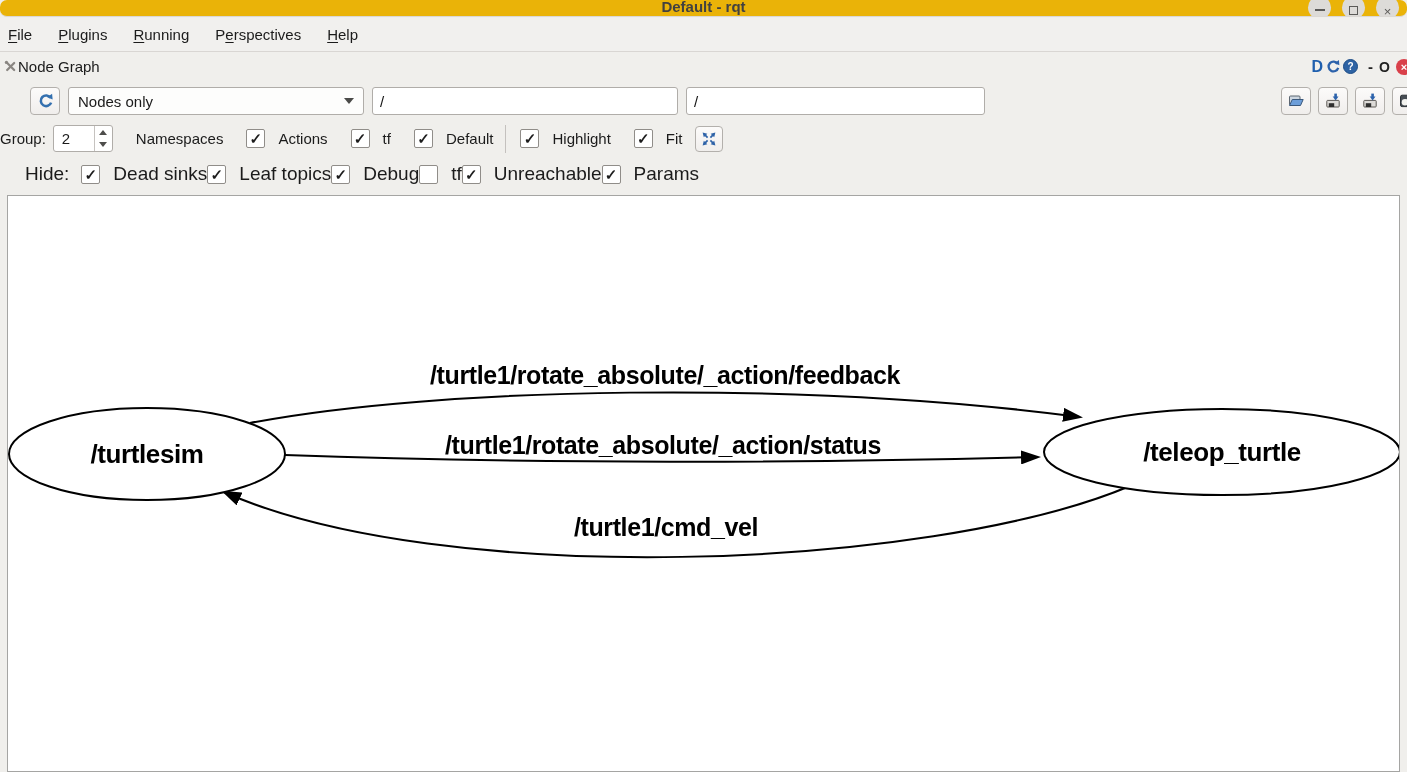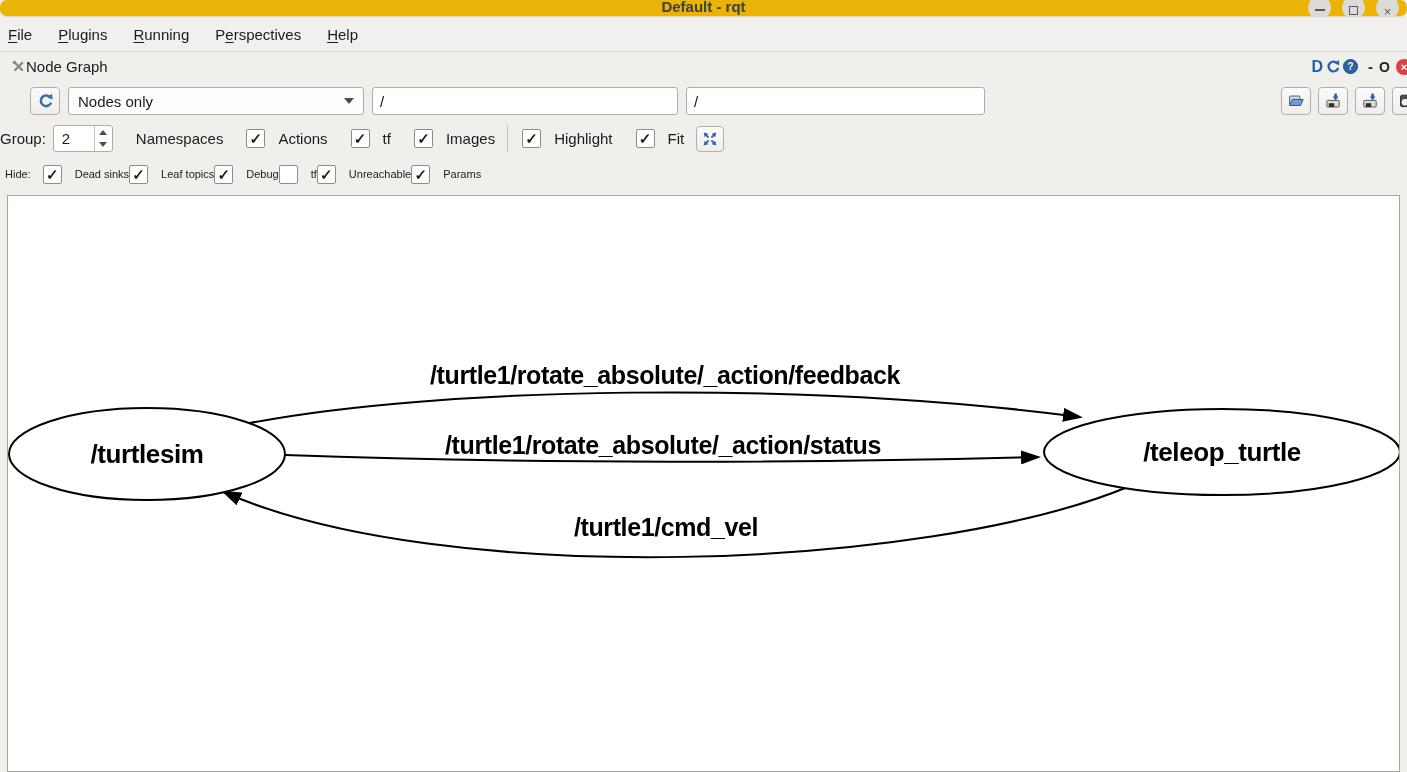--- a/index.html
+++ b/index.html
@@ -14,42 +14,42 @@
   .glyph-min { width:10px; height:2px; background:#5b5a58; margin-top:5px; }
   .glyph-max { width:9px; height:9px; border:1.5px solid #5b5a58; margin-top:5px; }
   .glyph-close { font-size:13px; color:#5b5a58; line-height:1; padding-top:7px; }
 
   
   .menubar { position:absolute; top:18px; left:0; width:1407px; height:34px; background:#f1f0ee; border-bottom:1px solid #d9d6d3; display:flex; align-items:center; padding-left:8px; gap:26px; }
   .menu-item { font-size:15px; cursor:default; }
   .mkey { text-decoration:underline; text-underline-offset:2px; }
 
   
-  .dockheader { position:absolute; top:52px; left:0; width:1407px; height:29px; display:flex; align-items:center; padding-left:16px; }
+  .dockheader { position:absolute; top:52px; left:0; width:1407px; height:29px; display:flex; align-items:center; padding-left:8px; }
   .dock-title { font-size:15px; margin-left:1px; }
   .dock-right { margin-left:auto; display:flex; align-items:center; gap:2px; padding-right:0; }
   .d-letter { color:#1f5fae; font-weight:bold; font-size:16px; }
   .mini-help { width:15px; height:15px; border-radius:50%; background:#2e63a4; color:#fff; font-size:10px; font-weight:bold; display:flex; align-items:center; justify-content:center; border:1px solid #1c4c86; }
   .dock-dash { font-weight:bold; font-size:15px; margin-left:8px; color:#222; }
   .dock-o { font-size:14px; font-weight:bold; color:#222; margin-left:4px; }
   .dock-close { width:16px; height:16px; border-radius:50%; background:#d9404a; color:#fff; font-size:11px; font-weight:bold; display:flex; align-items:center; justify-content:center; margin-left:4px; margin-right:-5px; }
 
   
   .toolbar { position:absolute; top:84px; left:0; width:1407px; height:34px; display:flex; align-items:center; padding:0 8px 0 7px;margin-left:23px; }
   .tbtn { width:30px; height:28px; border:1px solid #b3b0ac; border-radius:4px; background:linear-gradient(#fcfbfa,#f0eeec); display:flex; align-items:center; justify-content:center; }
   .combo { margin-left:8px; width:296px; height:28px; border:1px solid #b0ada9; border-radius:3px; background:#fdfdfc; display:flex; align-items:center; padding:0 9px; font-size:15px; }
   .combo-arrow { margin-left:auto; width:0; height:0; border-left:5px solid transparent; border-right:5px solid transparent; border-top:6px solid #4a4a48; }
   .tinput { margin-left:8px; height:28px; border:1px solid #b0ada9; border-radius:3px; background:#fff; font-size:15px; padding:0 7px; font-family:"Liberation Sans",sans-serif; color:#111; }
   .tinput.n1 { width:306px; } .tinput.n2 { width:299px; }
   .tb-spacer { flex:1; }
   .tb-right { display:flex; gap:7px; }
 
   
   .optrow { position:absolute; top:122px; left:0; width:1407px; height:33px; display:flex; align-items:center; font-size:15px; }
-  .hiderow { position:absolute; top:158px; left:0; width:1257px; height:32px; display:flex; align-items:center; padding-left:5px; font-size:11px; }
+  .hiderow { position:absolute; top:158px; left:0; width:1257px; height:32px; display:flex; align-items:center; padding-left:25px; font-size:19px; }
   .spinbox { margin-left:7px; width:60px; height:27px; border:1px solid #b0ada9; border-radius:3px; background:#fff; display:flex; }
   .spin-val { flex:1; display:flex; align-items:center; padding-left:8px; font-size:15px; }
   .spin-btns { width:18px; border-left:1px solid #c6c3c0; display:flex; flex-direction:column; }
   .spin-up,.spin-dn { flex:1; display:flex; align-items:center; justify-content:center; }
   .spin-up::after { content:""; border-left:4px solid transparent; border-right:4px solid transparent; border-bottom:5px solid #4e4d4b; }
   .spin-dn::after { content:""; border-left:4px solid transparent; border-right:4px solid transparent; border-top:5px solid #4e4d4b; }
   .cbgroup { display:flex; align-items:center; gap:13px; }
   .cb { width:19px; height:19px; border:1px solid #908d89; border-radius:2px; background:#fff; display:inline-flex; align-items:center; justify-content:center; }
   .cb.checked::after { content:"✓"; font-size:15px; font-weight:bold; color:#1c1c1c; line-height:1; }
   .vsep { width:1px; height:28px; background:#c4c1be; margin:0 14px 0 12px; }
@@ -172,21 +172,21 @@
   <span class="cbgroup ml16">
     <span class="cb checked"></span>
     <span class="lbl">Actions</span>
   </span>
   <span class="cbgroup ml16">
     <span class="cb checked"></span>
     <span class="lbl">tf</span>
   </span>
   <span class="cbgroup ml16">
     <span class="cb checked"></span>
-    <span class="lbl">Images</span>
+    <span class="lbl">Default</span>
   </span>
   <span class="vsep"></span>
   <span class="cbgroup">
     <span class="cb checked"></span>
     <span class="lbl">Highlight</span>
   </span>
   <span class="cbgroup ml16">
     <span class="cb checked"></span>
     <span class="lbl">Fit</span>
   </span>

